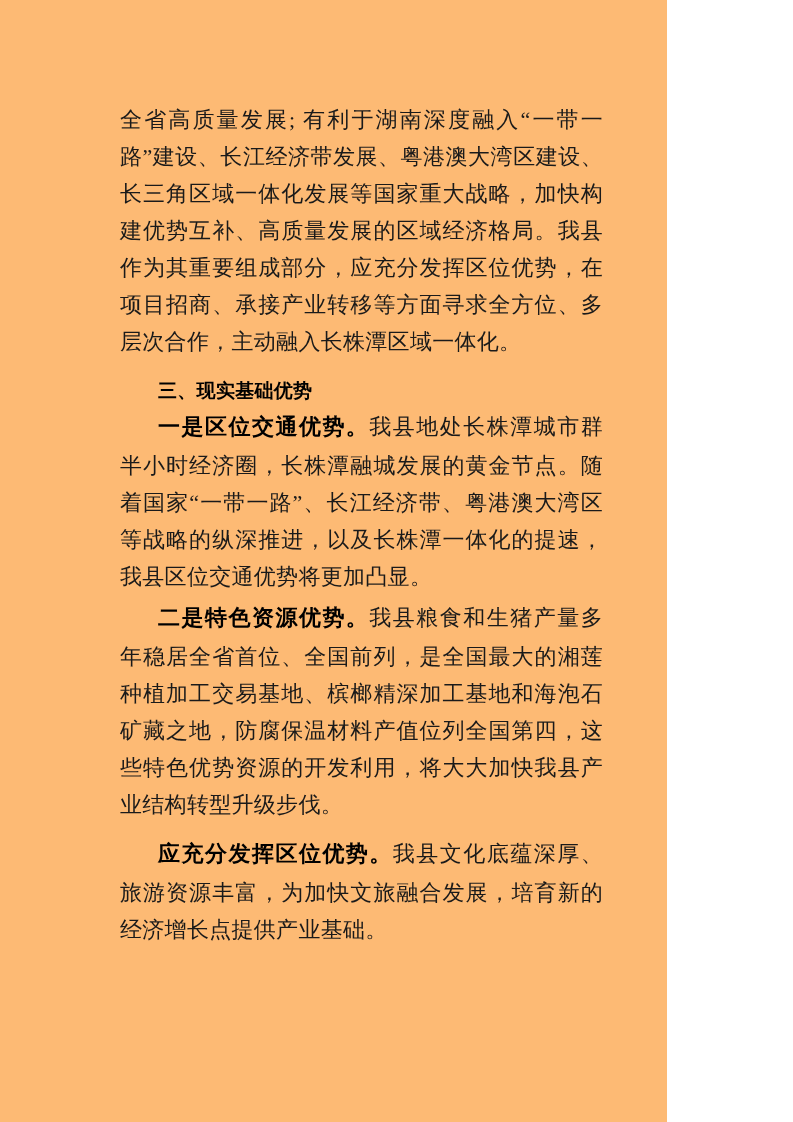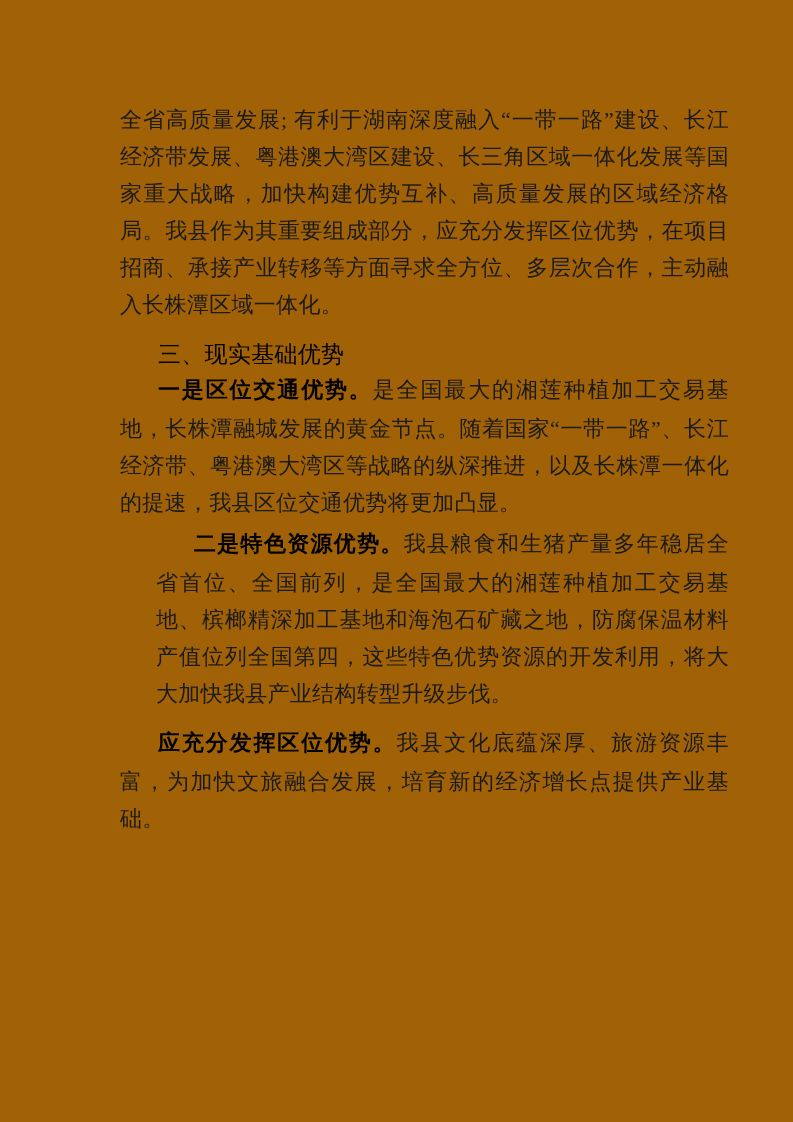--- a/index.html
+++ b/index.html
@@ -2,69 +2,69 @@
 <html><head>
 <meta charset="utf-8">
 <style>
   html, body {
     margin: 0;
     padding: 0;
     background: #ffffff;
   }
   .page {
     position: relative;
-    width: 793px;
+    width: 667px;
     height: 1122px;
     box-sizing: border-box;
-    background: #a16207;
+    background: #fdba74;
     padding: 101px 64px 40px 120px;
     overflow: hidden;
     font-family: "Liberation Serif", "DejaVu Serif", serif;
     font-size: 22px;
     line-height: 37px;
     letter-spacing: 0.3px;
     color: #1a1a1a;
   }
   .para {
     margin: 0 0 5px 0;
     text-align: justify;
     text-justify: inter-character;
     text-indent: 38px;
     word-break: break-all;
   }
   .para.first {
     text-indent: 0;
     margin-bottom: 0;
   }
   .para.gap-sm { margin-bottom: 4px; }
-  .para.gap-lg { margin-bottom: 12px; margin-left: 36px; }
+  .para.gap-lg { margin-bottom: 12px; }
   .heading {
     font-family: "Liberation Sans", "DejaVu Sans", sans-serif;
-    font-weight: normal;
-    font-size: 23px;
+    font-weight: bold;
+    font-size: 19px;
     line-height: 34px;
     color: #000000;
     margin: 14px 0 0 0;
     text-indent: 38px;
   }
   .lead {
     font-family: Liberation Mono, monospace;
     font-weight: bold;
     color: #000000;
   }
 </style>
 </head>
 <body>
 
 <div class="page">
 
   <p class="para first">全省高质量发展; 有利于湖南深度融入“一带一路”建设、长江经济带发展、粤港澳大湾区建设、长三角区域一体化发展等国家重大战略，加快构建优势互补、高质量发展的区域经济格局。我县作为其重要组成部分，应充分发挥区位优势，在项目招商、承接产业转移等方面寻求全方位、多层次合作，主动融入长株潭区域一体化。</p>
 
   <h3 class="heading">三、现实基础优势</h3>
 
-  <p class="para gap-sm"><span class="lead">一是区位交通优势。</span><span>是全国最大的湘莲种植加工交易基地，长株潭融城发展的黄金节点。随着国家“一带一路”、长江经济带、粤港澳大湾区等战略的纵深推进，以及长株潭一体化的提速，我县区位交通优势将更加凸显。</span></p>
+  <p class="para gap-sm"><span class="lead">一是区位交通优势。</span><span>我县地处长株潭城市群半小时经济圈，长株潭融城发展的黄金节点。随着国家“一带一路”、长江经济带、粤港澳大湾区等战略的纵深推进，以及长株潭一体化的提速，我县区位交通优势将更加凸显。</span></p>
 
   <p class="para gap-lg"><span class="lead">二是特色资源优势。</span><span>我县粮食和生猪产量多年稳居全省首位、全国前列，是全国最大的湘莲种植加工交易基地、槟榔精深加工基地和海泡石矿藏之地，防腐保温材料产值位列全国第四，这些特色优势资源的开发利用，将大大加快我县产业结构转型升级步伐。</span></p>
 
   <p class="para"><span class="lead">应充分发挥区位优势。</span><span>我县文化底蕴深厚、旅游资源丰富，为加快文旅融合发展，培育新的经济增长点提供产业基础。</span></p>
 
 
 </div>
 
 </body></html>

